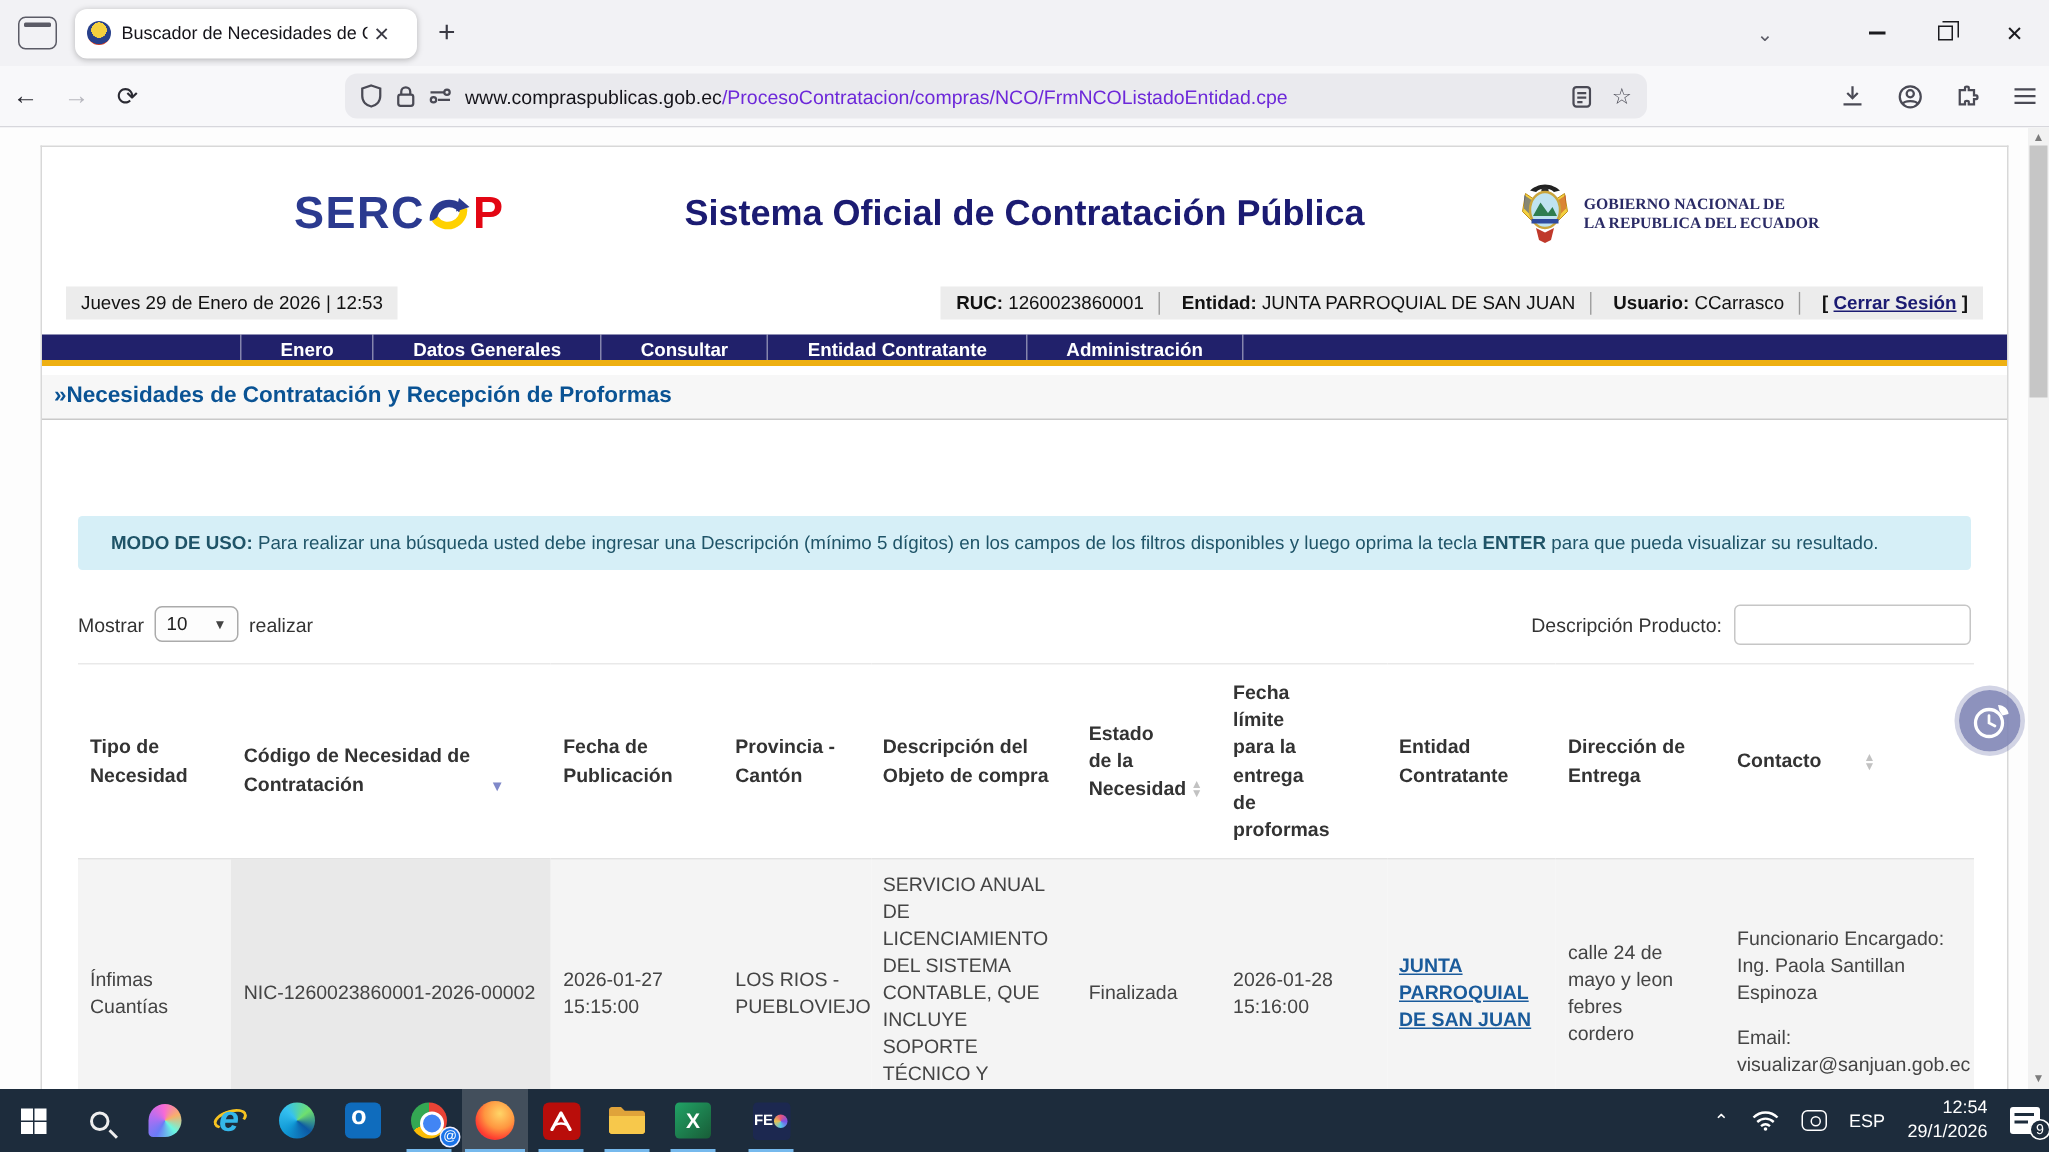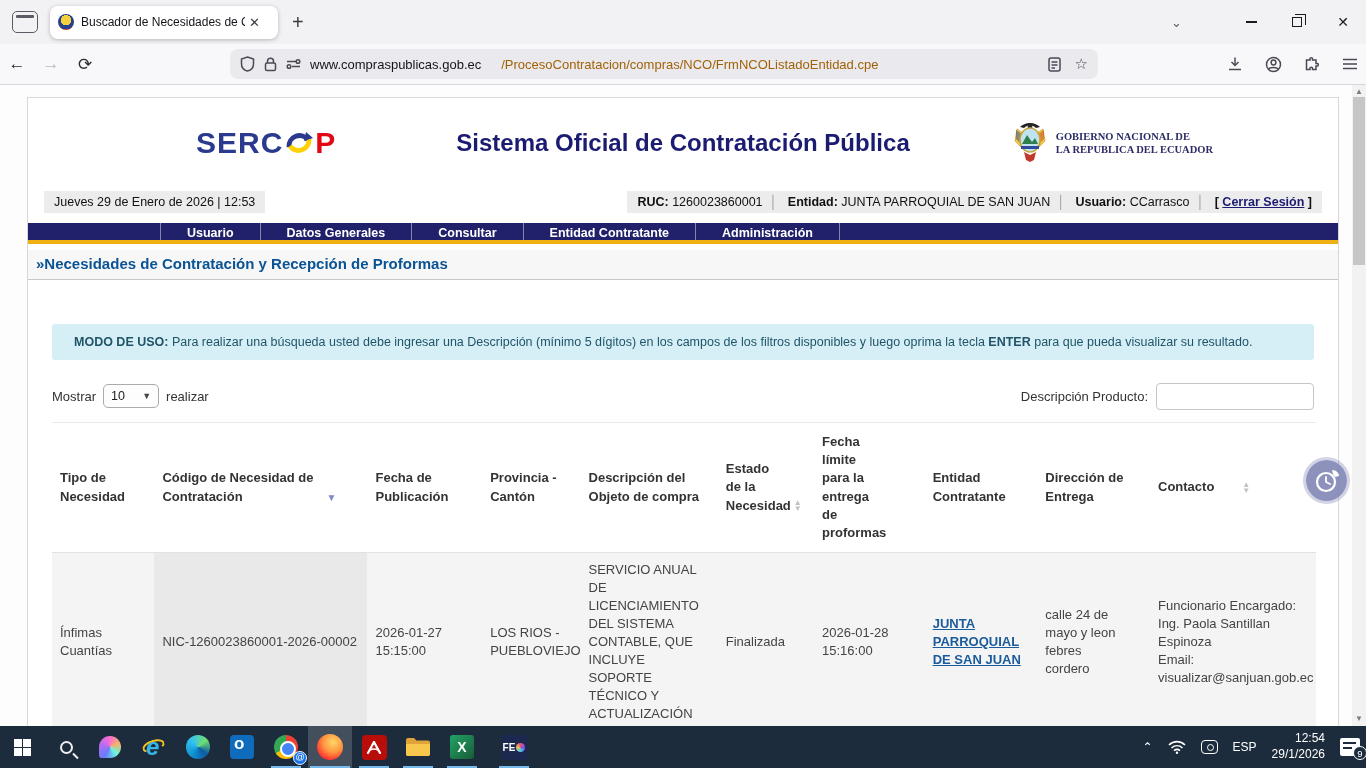--- a/index.html
+++ b/index.html
@@ -25,21 +25,21 @@
   .min-glyph{ width:11px; height:1.4px; background:#1b1b1f; }
 
   .toolbar { height:41px; background:#f8f8fa; border-bottom:1px solid #d7d7dc; display:flex; align-items:center; }
   .navbtn { font-size:17px; color:#2b2b33; width:34px; text-align:center; }
   .navbtn.disabled { color:#b8b8bf; }
   .urlbar { margin-left:128px; width:868px; height:30px; background:#eaeaee; border-radius:8px;
     display:flex; align-items:center; padding:0 10px; }
   .u-ico { margin-right:9px; display:flex; align-items:center; }
   .url-text { flex:1; font-size:13px; white-space:nowrap; overflow:hidden; }
   .url-domain { color:#15141a; }
-  .url-path { color:#a16207;margin-left:20px; }
+  .url-path { color:#6d28d9; }
   .toolbar-right { display:flex; align-items:center; margin-left:auto; margin-right:8px; gap:22px; }
   .t-ico { color:#3a3a44; font-size:15px; display:flex; align-items:center;}
 
   svg.line-ico { stroke:#4a4a55; fill:none; stroke-width:1.5; }
 
   
   .viewport { height:641px; position:relative; background:#fdfdfd; overflow:hidden; }
   .card { position:absolute; left:27px; top:12px; width:1312px; background:#fff;
     border:1px solid #d8d8d8; border-bottom:none; padding-bottom:4px; }
 
@@ -59,21 +59,21 @@
 
   .mainnav { margin-top:8px; height:21px; background:#21216b; border-bottom:4px solid #eeb012;
     display:flex; padding-left:132px; }
   .mainnav .item { color:#fff; font-size:12.5px; font-weight:bold; line-height:21px; padding:0 26px;
     border-left:1px solid rgba(255,255,255,.45); }
   .mainnav .item:last-child { border-right:1px solid rgba(255,255,255,.45); }
 
   .page-titlebar { margin-top:6px; background:#f7f7f7; border-bottom:1px solid #c9c9c9; padding:5px 8px 6px; }
   .page-titlebar span { color:#0a5394; font-size:15px; font-weight:bold; }
 
-  .notice { margin:44px 24px 0; background:#d6eff7; border-radius:3px; padding:11px 22px;
+  .notice { margin:64px 24px 0; background:#d6eff7; border-radius:3px; padding:11px 22px;
     font-size:12.5px; color:#1f5468; }
   .notice b { font-weight:bold; }
 
   .controls { margin:22px 24px 0; display:flex; justify-content:space-between; align-items:center; height:28px; }
   .ctrl-left { display:flex; align-items:center; gap:7px; font-size:13px; color:#333; }
   .fake-select { width:56px; height:24px; border:1px solid #ababab; border-radius:5px; background:#fdfdfd;
     display:flex; align-items:center; justify-content:space-between; padding:0 7px; font-size:12.5px; color:#222; }
   .fake-select .chev { font-size:9px; color:#444; }
   .ctrl-right { display:flex; align-items:center; gap:8px; font-size:13px; color:#333; }
   .desc-input { width:158px; height:27px; border:1px solid #c6c6c6; border-radius:4px; background:#fff; }
@@ -83,21 +83,21 @@
     padding:10px 8px; line-height:1.4; }
   .grid th .hwrap { display:inline-block; }
   .grid td { vertical-align:middle; font-size:13px; color:#444; padding:8px 8px; line-height:1.38; }
   .grid thead tr { border-top:1px solid #e9e9e9; }
   .grid tbody tr { border-top:1px solid #e2e2e2; }
   tr.r0 { background:#f4f4f4; }
   tr.r0 td.sorted { background:#e9e9e9; }
   .sort-desc { color:#8089c9; font-size:10px; margin-left:6px; }
   .sort-both { display:inline-block; margin-left:6px; color:#c2c2c2; font-size:8px; line-height:.75; vertical-align:middle; }
   .ent-link { color:#1a5b9b; font-weight:bold; }
-  .w60{max-width:62px;} .w72{max-width:74px;} .w80{max-width:82px;} .w90{max-width:92px;} .w110{max-width:112px;} .w150{max-width:158px;}
+  .w60{max-width:62px;} .w72{max-width:74px;} .w80{max-width:82px;} .w90{max-width:92px;} .w110{max-width:112px;} .w150{max-width:158px;margin-top:12px;}
   .cblock{ display:block; }
 
   
   .clockwidget { position:absolute; right:19px; top:375px; width:41px; height:41px; border-radius:50%;
     background:rgba(125,131,180,.88); box-shadow:0 0 0 3px rgba(125,131,180,.35); display:flex; align-items:center; justify-content:center; }
 
   
   .scrollbar { position:absolute; right:0; top:0; width:14px; height:641px; background:#f2f2f2; }
   .sb-arrow { position:absolute; left:0; width:14px; height:14px; color:#7c7c7c; font-size:8px; text-align:center; line-height:14px; }
   .sb-thumb { position:absolute; left:1px; top:12px; width:12px; height:168px; background:#c6c6c6; }
@@ -282,21 +282,21 @@
         <span>JUNTA PARROQUIAL DE SAN JUAN</span><span class="sep">│</span>
         <b>Usuario:</b>
         <span>CCarrasco</span><span class="sep">│</span>
         <b><span>[</span>
         <a href="#" class="logout">Cerrar Sesión</a>
         <span>]</span></b>
       </span>
     </div>
 
     <div class="mainnav">
-      <span class="item">Usuario</span>
+      <span class="item">Enero</span>
       <span class="item">Datos Generales</span>
       <span class="item">Consultar</span>
       <span class="item">Entidad Contratante</span>
       <span class="item">Administración</span>
     </div>
 
     <div class="page-titlebar">
       <span>»Necesidades de Contratación y Recepción de Proformas</span>
     </div>
 

